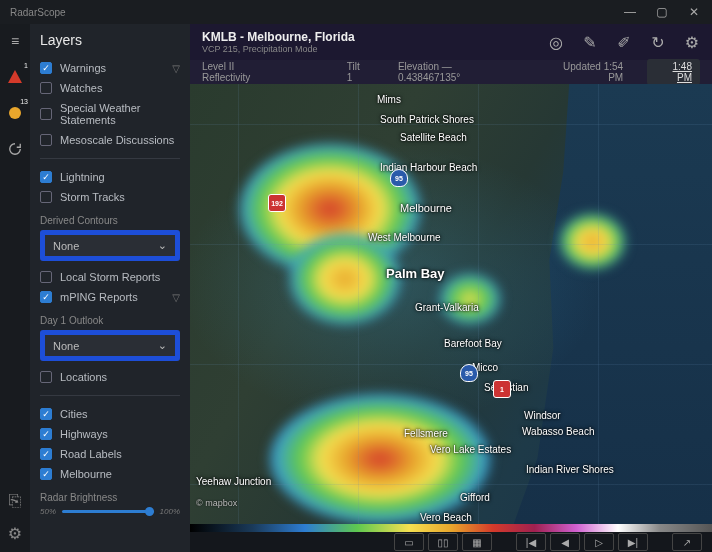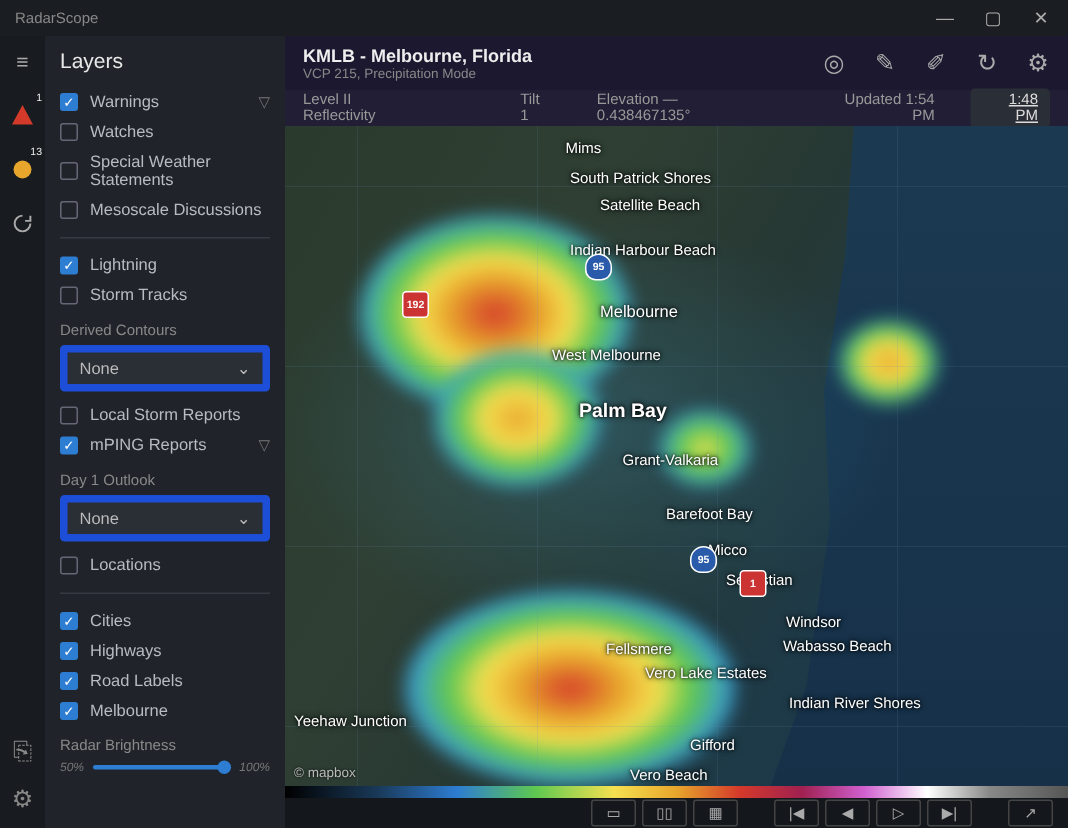--- a/index.html
+++ b/index.html
@@ -60,21 +60,21 @@
 .rb5 { top: 190px; left: 250px; width: 60px; height: 50px; background: radial-gradient(ellipse, #f5e050 0%, #5ec850 40%, #3a9dd0 70%, transparent 90%); }
 .cyan-haze { position: absolute; inset: 0; background: radial-gradient(ellipse 300px 200px at 200px 200px, rgba(60,160,210,0.25), transparent 70%); }
 
 .city { position: absolute; color: #fff; font-size: 10px; text-shadow: 0 0 4px #000, 0 0 2px #000; white-space: nowrap; }
 .city.big { font-size: 13px; font-weight: 600; }
 .city.med { font-size: 11px; font-weight: 400; }
 
 .hwy { position: absolute; width: 18px; height: 18px; background: #c33; border-radius: 3px; border: 1px solid #fff; display: flex; align-items: center; justify-content: center; font-size: 7px; color: #fff; font-weight: bold; }
 .hwy.blue { background: #2a5aaa; border-radius: 50% 50% 40% 40%; }
 
-.attribution { position: absolute; bottom: 4px; left: 6px; font-size: 9px; color: #bbb; text-shadow: 0 0 2px #000; }
+.attribution { position: absolute; bottom: 16px; left: 6px; font-size: 9px; color: #bbb; text-shadow: 0 0 2px #000; }
 
 
 .bottombar { position: absolute; bottom: 0; left: 0; right: 0; height: 28px; background: #14171c; display: flex; flex-direction: column; }
 .colorscale { height: 8px; background: linear-gradient(90deg, #000 0%, #1a3a5a 12%, #2d7dd2 22%, #5ec850 32%, #f5e050 42%, #e8a62c 50%, #d43a2a 58%, #a02050 66%, #d060d0 74%, #fff 82%, #888 90%, #555 100%); }
 .controls { flex: 1; display: flex; align-items: center; justify-content: flex-end; gap: 4px; padding: 0 10px; }
 .ctrlbtn { width: 30px; height: 18px; border: 1px solid #444; border-radius: 2px; display: flex; align-items: center; justify-content: center; color: #aaa; font-size: 10px; }
 .spacer { flex: 1; }
 </style>
 </head>
 <body>

